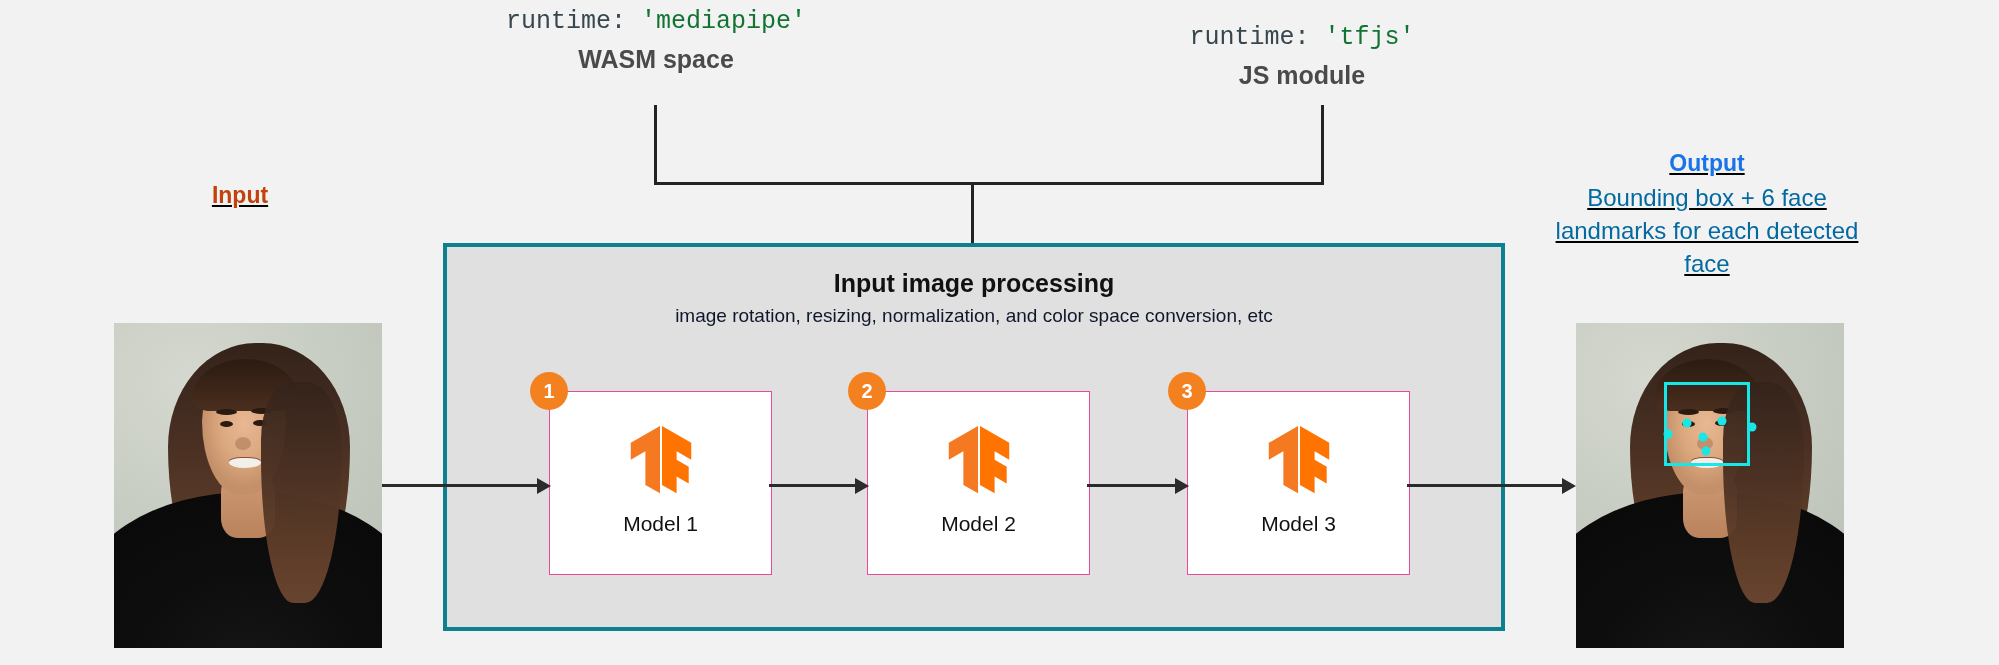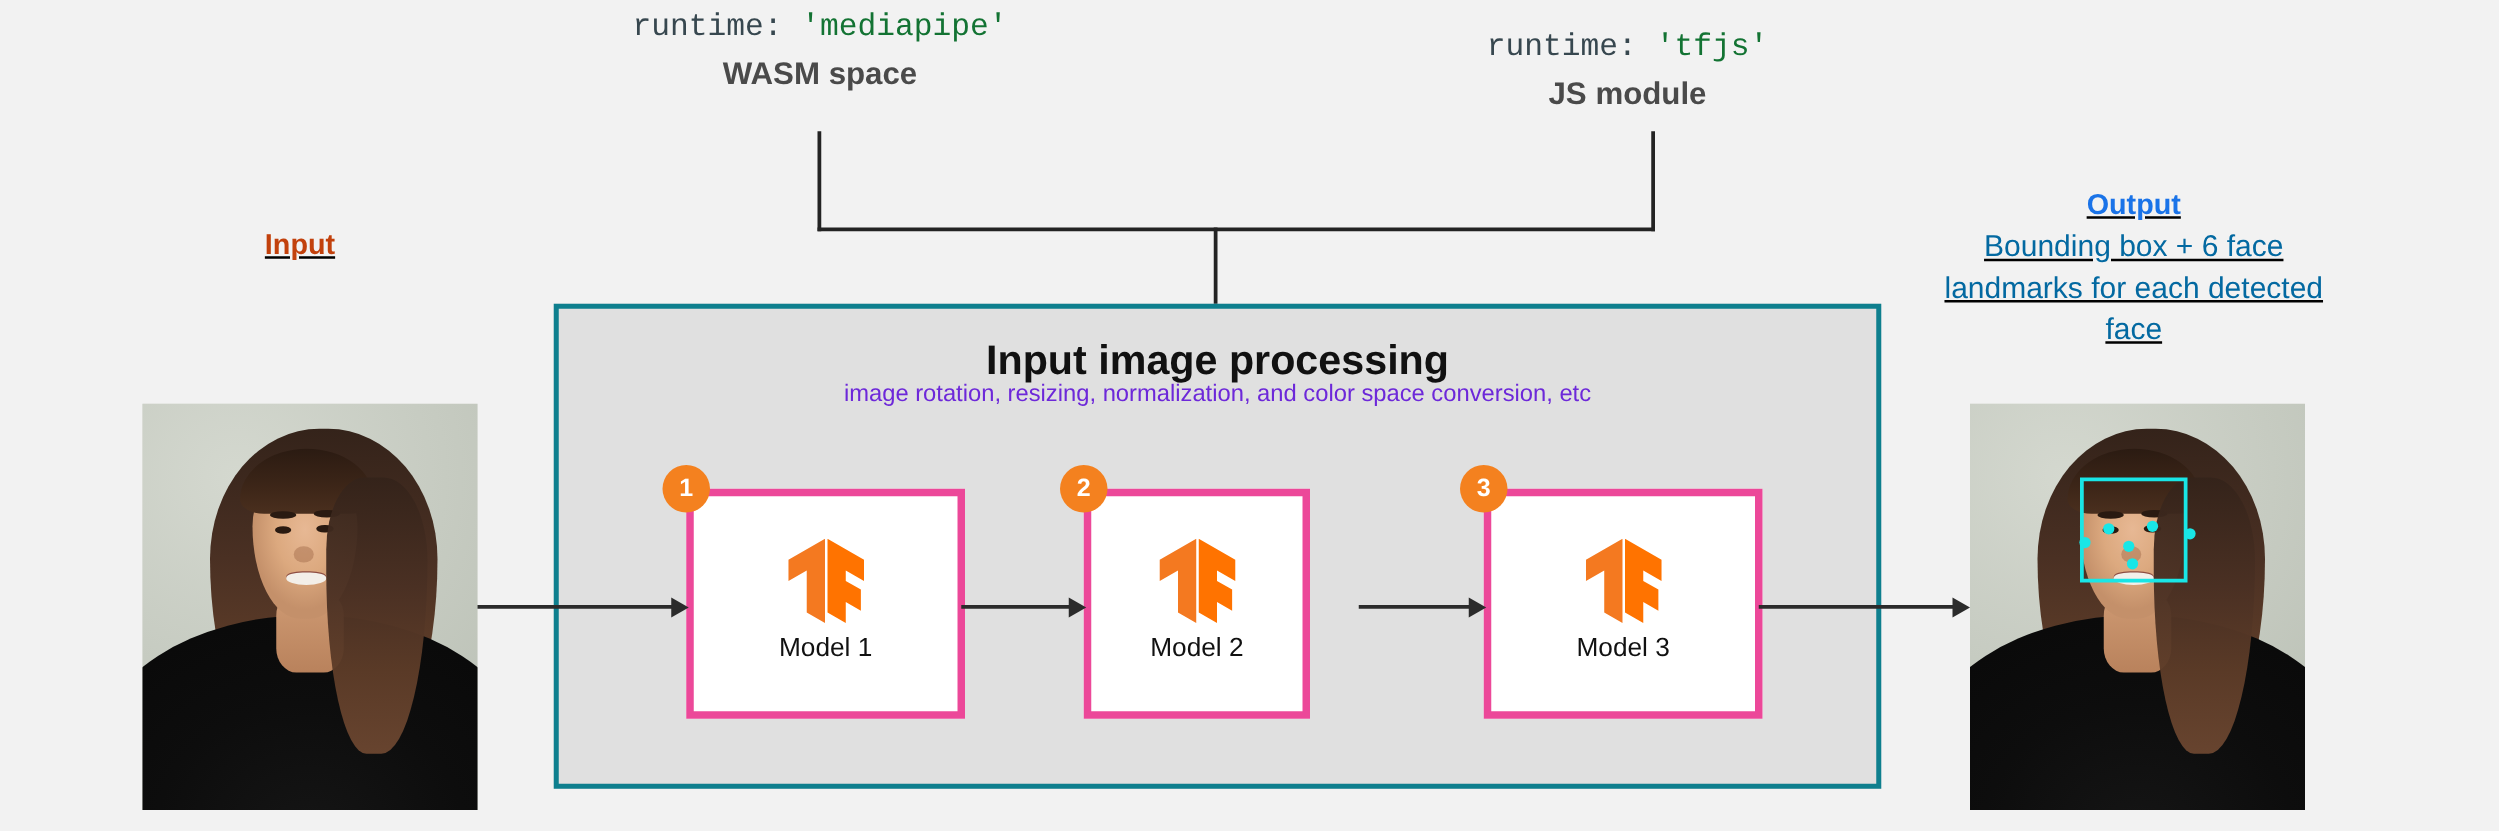--- a/index.html
+++ b/index.html
@@ -136,36 +136,36 @@
     position: absolute;
     background: #e0e0e0;
     border: 4px solid #0e7f8e;
     box-sizing: border-box;
   }
   .pipe-title {
     position: absolute;
     left: 0; right: 0;
     text-align: center;
     font-weight: bold;
-    font-size: 33px;
+    font-size: 25px;
     color: #111;
   }
   .pipe-sub {
     position: absolute;
     left: 0; right: 0;
     text-align: center;
     font-size: 19px;
-    color: #6d28d9;
+    color: #0f172a;
   }
 
   
   .model-box {
     position: absolute;
     background: #ffffff;
-    border: 6px solid #ec4899;
+    border: 1px solid #ec4899;
     box-sizing: border-box;
   }
   .model-label {
     position: absolute;
     left: 0; right: 0;
     bottom: 38px;
     text-align: center;
     font-size: 21px;
     color: #111;
   }
@@ -287,21 +287,21 @@
 
     <div class="model-box" style="left:102px; top:144px; width:223px; height:184px;">
       <svg class="tf-logo" viewBox="0 0 48 54">
         <polygon fill="#f47920" points="23.2,0 0,13.4 0,26.8 11.6,20.1 11.6,46.8 23.2,53.5"></polygon>
         <polygon fill="#ff7300" points="24.8,0 48,13.4 48,26.8 36.4,20.1 36.4,26.8 46,32.3 46,45.7 36.4,40.2 36.4,53.5 24.8,46.8"></polygon>
       </svg>
       <div class="model-label">Model 1</div>
     </div>
     <div class="badge" style="left:83px; top:125px;">1</div>
 
-    <div class="model-box" style="left:420px; top:144px; width:181px; height:184px;">
+    <div class="model-box" style="left:420px; top:144px; width:223px; height:184px;">
       <svg class="tf-logo" viewBox="0 0 48 54">
         <polygon fill="#f47920" points="23.2,0 0,13.4 0,26.8 11.6,20.1 11.6,46.8 23.2,53.5"></polygon>
         <polygon fill="#ff7300" points="24.8,0 48,13.4 48,26.8 36.4,20.1 36.4,26.8 46,32.3 46,45.7 36.4,40.2 36.4,53.5 24.8,46.8"></polygon>
       </svg>
       <div class="model-label">Model 2</div>
     </div>
     <div class="badge" style="left:401px; top:125px;">2</div>
 
     <div class="model-box" style="left:740px; top:144px; width:223px; height:184px;">
       <svg class="tf-logo" viewBox="0 0 48 54">

